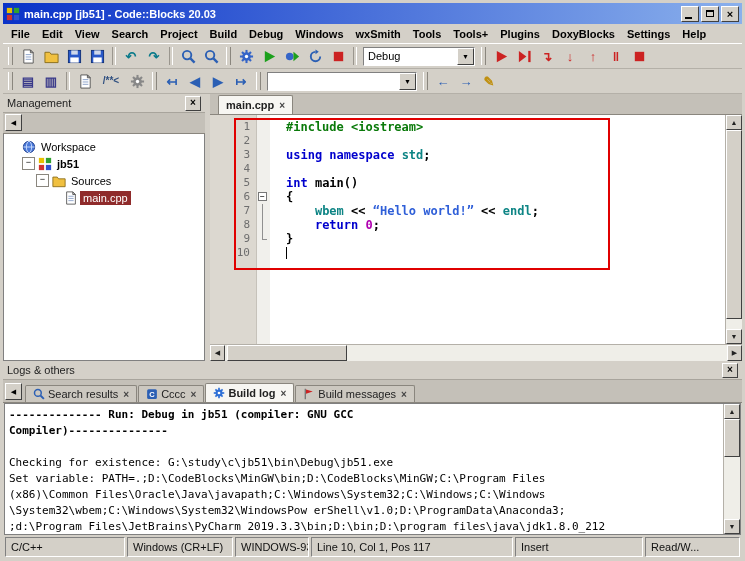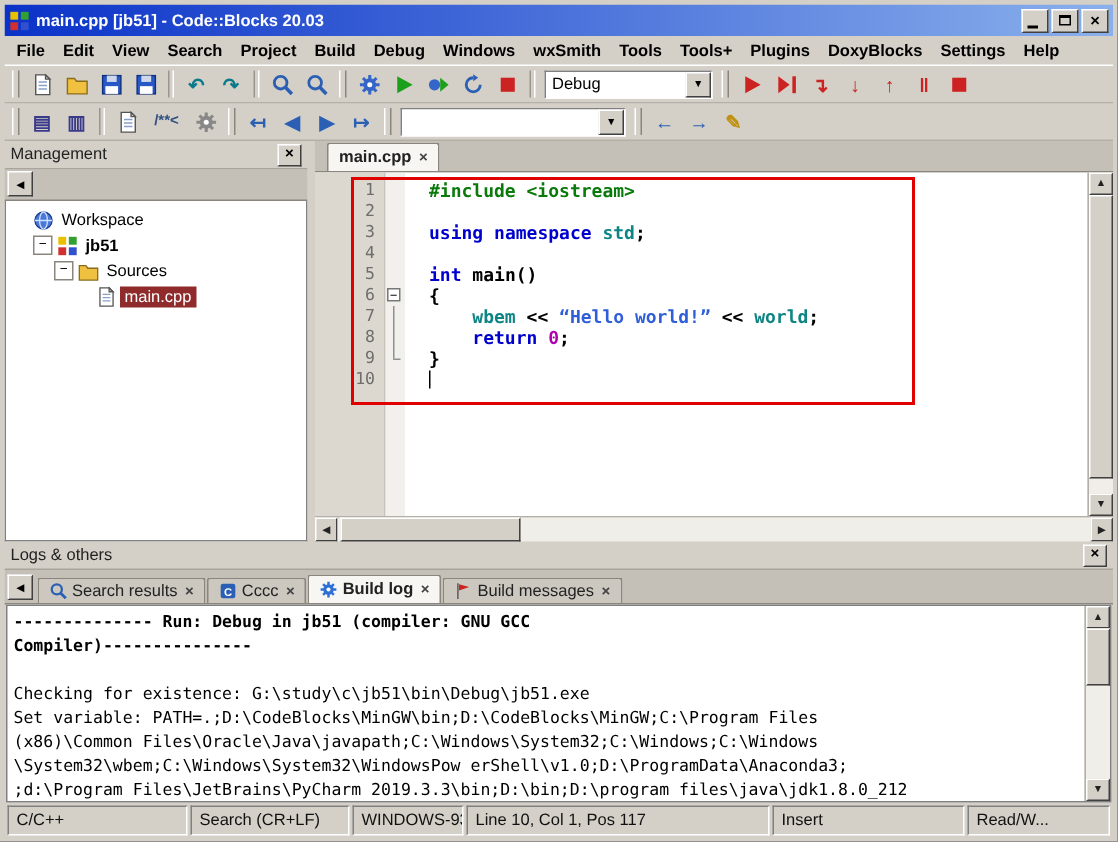--- a/index.html
+++ b/index.html
@@ -420,21 +420,21 @@
               <span class="cfold">
                 <span class="foldbox">−</span>
               </span>
               <span class="ctext"><span class="tok-pl">{</span></span>
             </div>
             <div class="crow">
               <span class="cnum">7</span>
               <span class="cfold">
                 <span class="fold-line"></span>
               </span>
-              <span class="ctext"><span class="tok-pl">    </span><span class="tok-lib">wbem</span><span class="tok-pl"> &lt;&lt; </span><span class="tok-str">“Hello world!”</span><span class="tok-pl"> &lt;&lt; </span><span class="tok-lib">world</span><span class="tok-pl">;</span></span>
+              <span class="ctext"><span class="tok-pl">    </span><span class="tok-lib">wbem</span><span class="tok-pl"> &lt;&lt; </span><span class="tok-str">“Hello world!”</span><span class="tok-pl"> &lt;&lt; </span><span class="tok-lib">endl</span><span class="tok-pl">;</span></span>
             </div>
             <div class="crow">
               <span class="cnum">8</span>
               <span class="cfold">
                 <span class="fold-line"></span>
               </span>
               <span class="ctext"><span class="tok-pl">    </span><span class="tok-kw">return</span><span class="tok-pl"> </span><span class="tok-num">0</span><span class="tok-pl">;</span></span>
             </div>
             <div class="crow">
               <span class="cnum">9</span>
@@ -523,19 +523,19 @@
         <span class="sb-track">
             <span class="sb-thumb vs"></span>
           </span>
         <span class="sb-btn">▼</span>
       </div>
     </div>
   </div>
 
   <div class="statusbar" id="statusbar">
       <span class="sb-seg" style="width: 120px;">C/C++</span>
-      <span class="sb-seg" style="width: 106px;">Search (CR+LF)</span>
+      <span class="sb-seg" style="width: 106px;">Windows (CR+LF)</span>
       <span class="sb-seg" style="width: 74px;">WINDOWS-936</span>
       <span class="sb-seg" style="width: 202px;">Line 10, Col 1, Pos 117</span>
       <span class="sb-seg" style="width: 128px;">Insert</span>
       <span class="sb-seg" style="flex: 1 1 0%;">Read/W...</span>
     </div>
 </div>
 
 </body></html>

